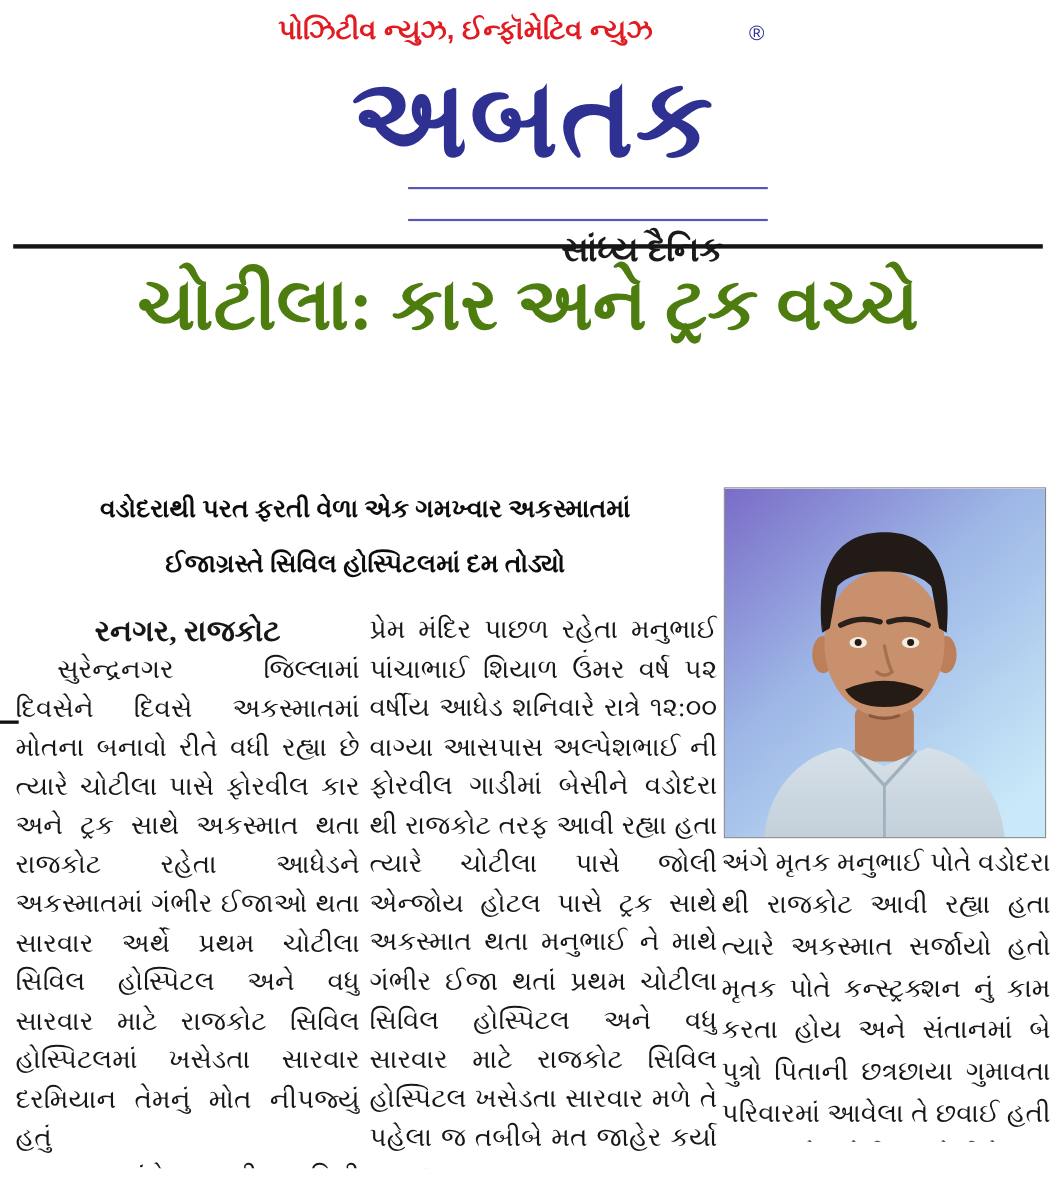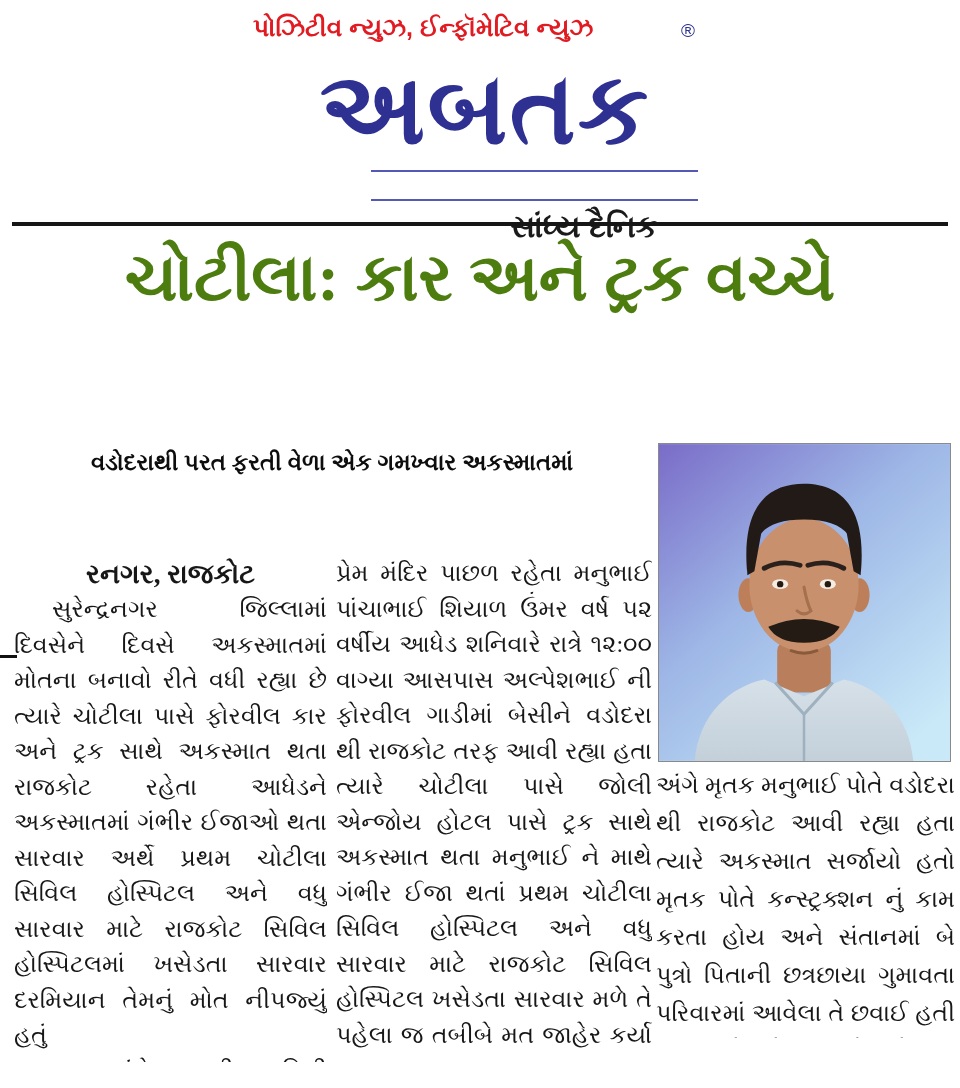--- a/index.html
+++ b/index.html
@@ -126,20 +126,21 @@
 <div class="abs badge-text">સાંધ્ય દૈનિક</div>
 <div class="abs badge-line-bot"></div>
 <div class="abs black-rule"></div>
 
 <div class="abs headline">
   <div>ચોટીલા: કાર અને ટ્રક વચ્ચે</div>
 </div>
 
 <div class="abs subheadline">
   <div>વડોદરાથી પરત ફરતી વેળા એક ગમખ્વાર અકસ્માતમાં</div>
+  <div>ઈજાગ્રસ્તે સિવિલ હોસ્પિટલમાં દમ તોડ્યો</div>
 </div>
 
 <div class="abs photo-frame">
   <svg viewBox="0 0 293 319" width="291" height="317" xmlns="http://www.w3.org/2000/svg">
     <defs>
       <linearGradient id="pbg" x1="0" y1="0" x2="0.8" y2="1">
         <stop offset="0" stop-color="#7a6cc8"></stop>
         <stop offset="0.45" stop-color="#9db6e6"></stop>
         <stop offset="1" stop-color="#c9e9f8"></stop>
       </linearGradient>

